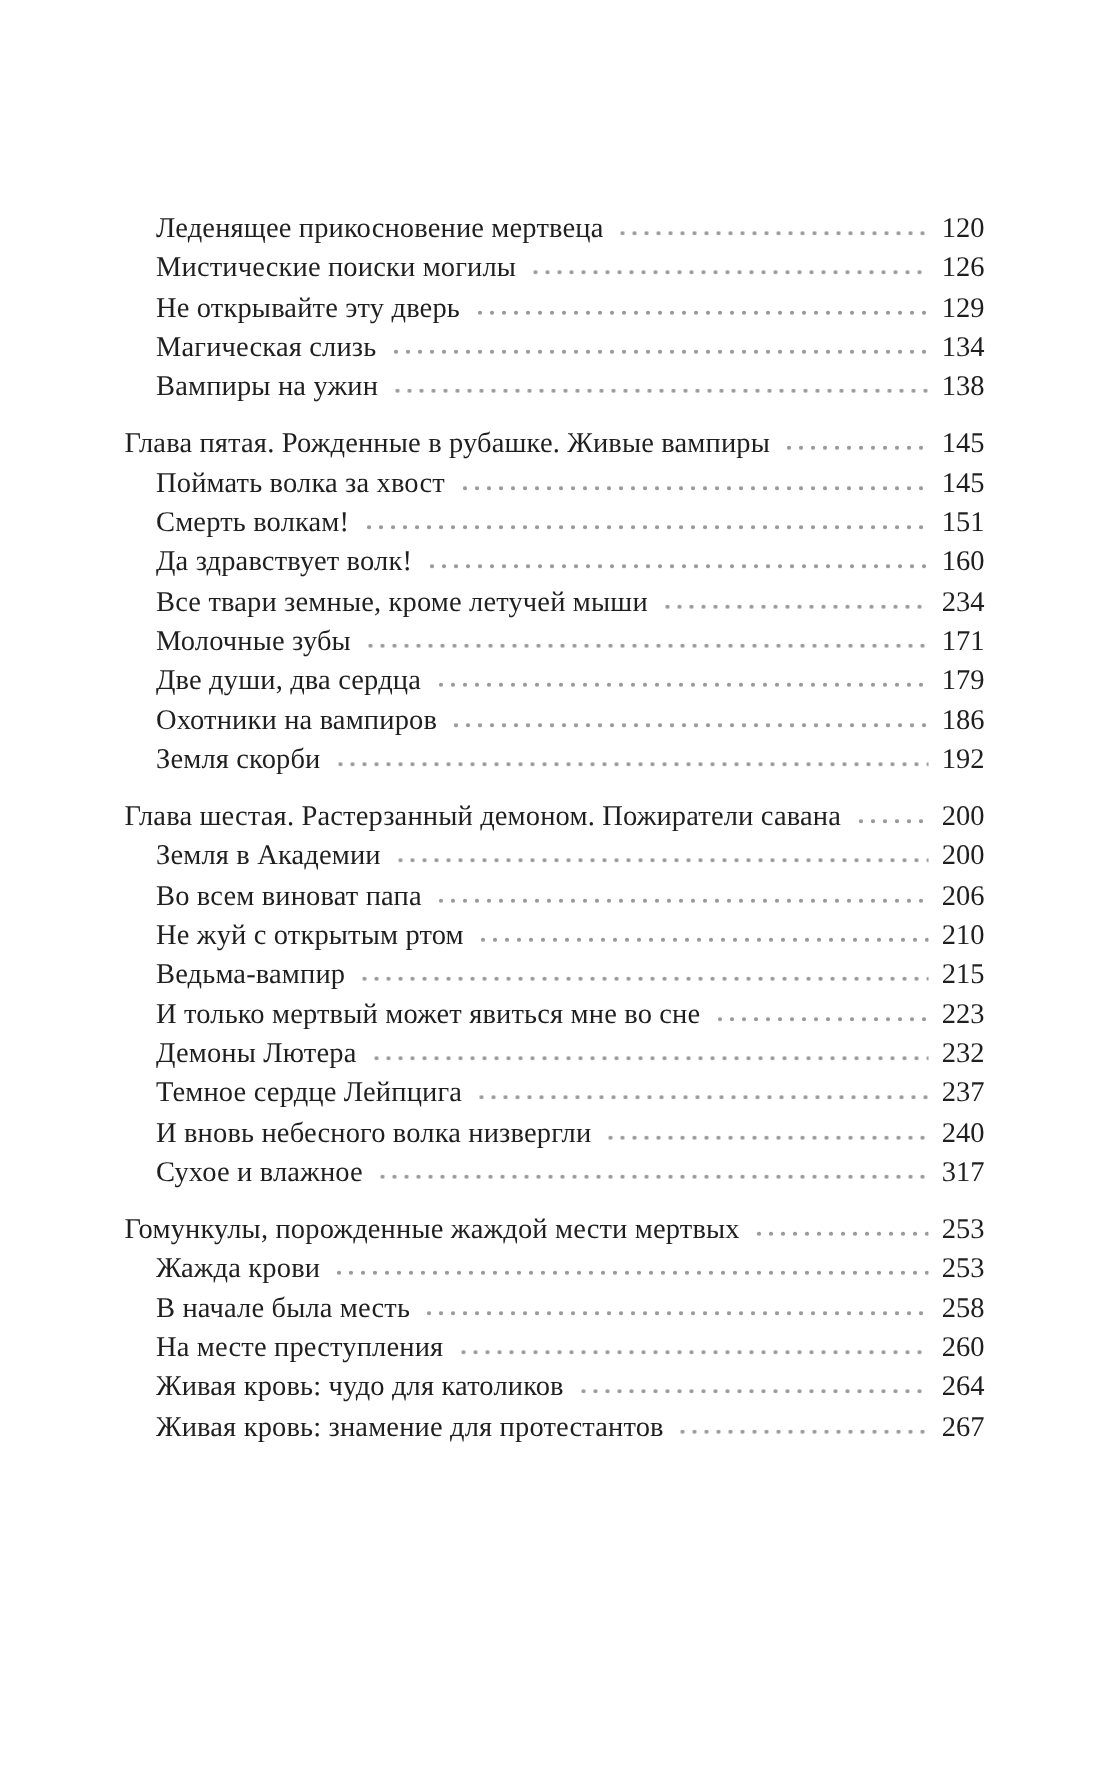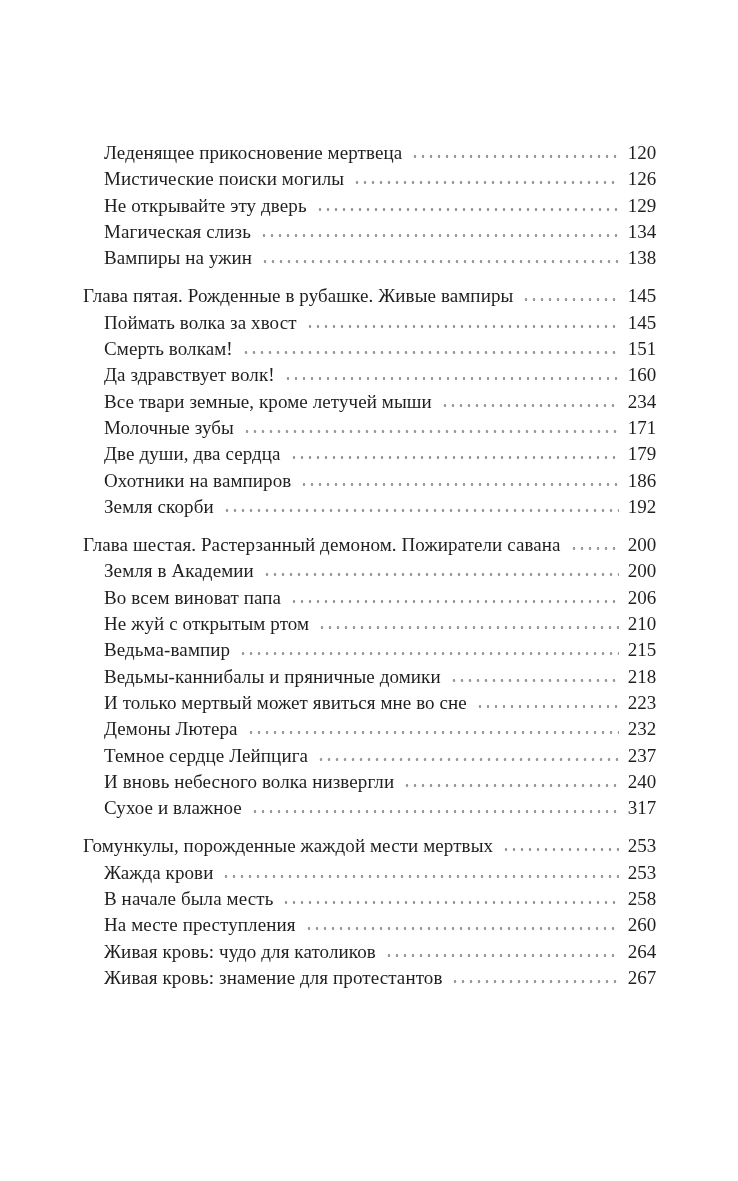--- a/index.html
+++ b/index.html
@@ -149,25 +149,20 @@
         <span class="title">Не жуй с открытым ртом</span>
         <span class="dots"></span>
         <span class="pnum">210</span>
       </div>
       <div class="row entry">
         <span class="title">Ведьма-вампир</span>
         <span class="dots"></span>
         <span class="pnum">215</span>
       </div>
       <div class="row entry">
-        <span class="title">Ведьмы-каннибалы и пряничные домики</span>
-        <span class="dots"></span>
-        <span class="pnum">218</span>
-      </div>
-      <div class="row entry">
         <span class="title">И только мертвый может явиться мне во сне</span>
         <span class="dots"></span>
         <span class="pnum">223</span>
       </div>
       <div class="row entry">
         <span class="title">Демоны Лютера</span>
         <span class="dots"></span>
         <span class="pnum">232</span>
       </div>
       <div class="row entry">

